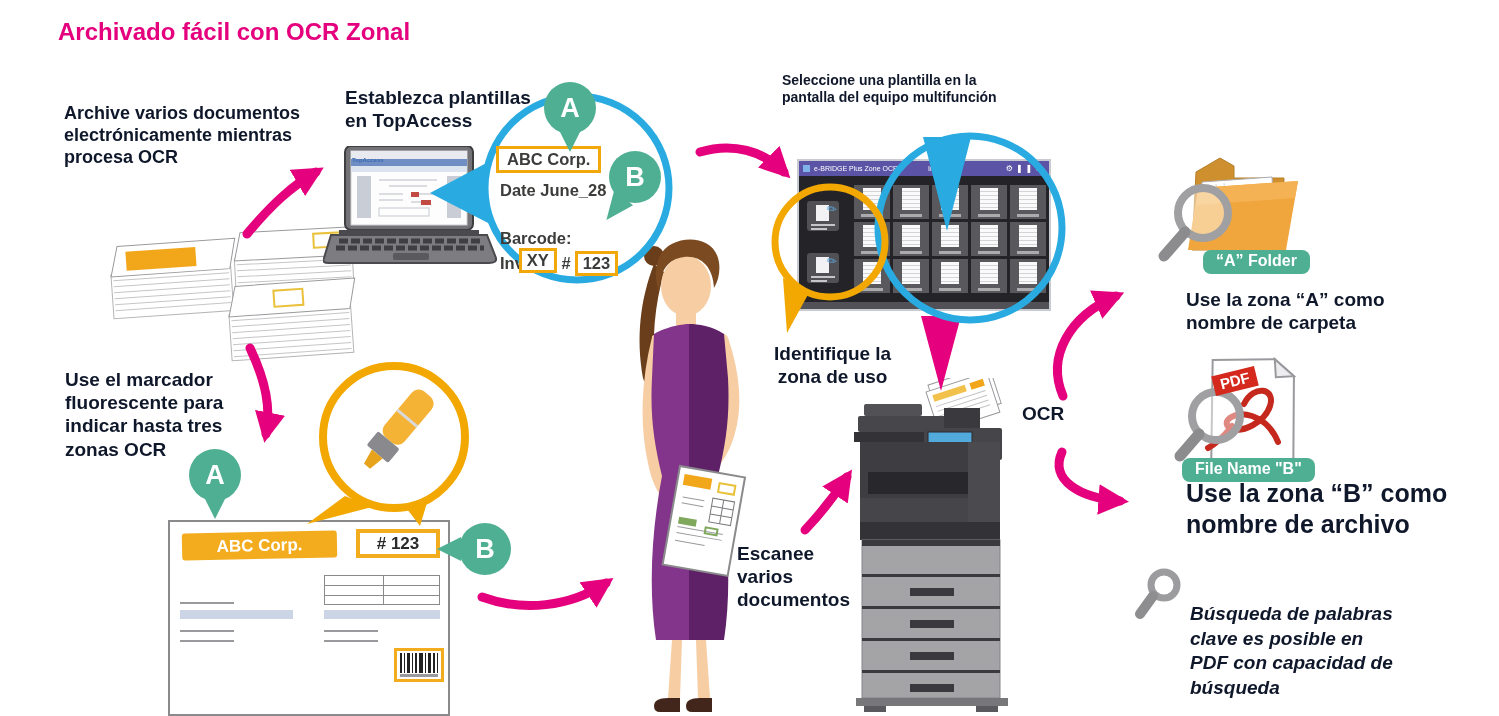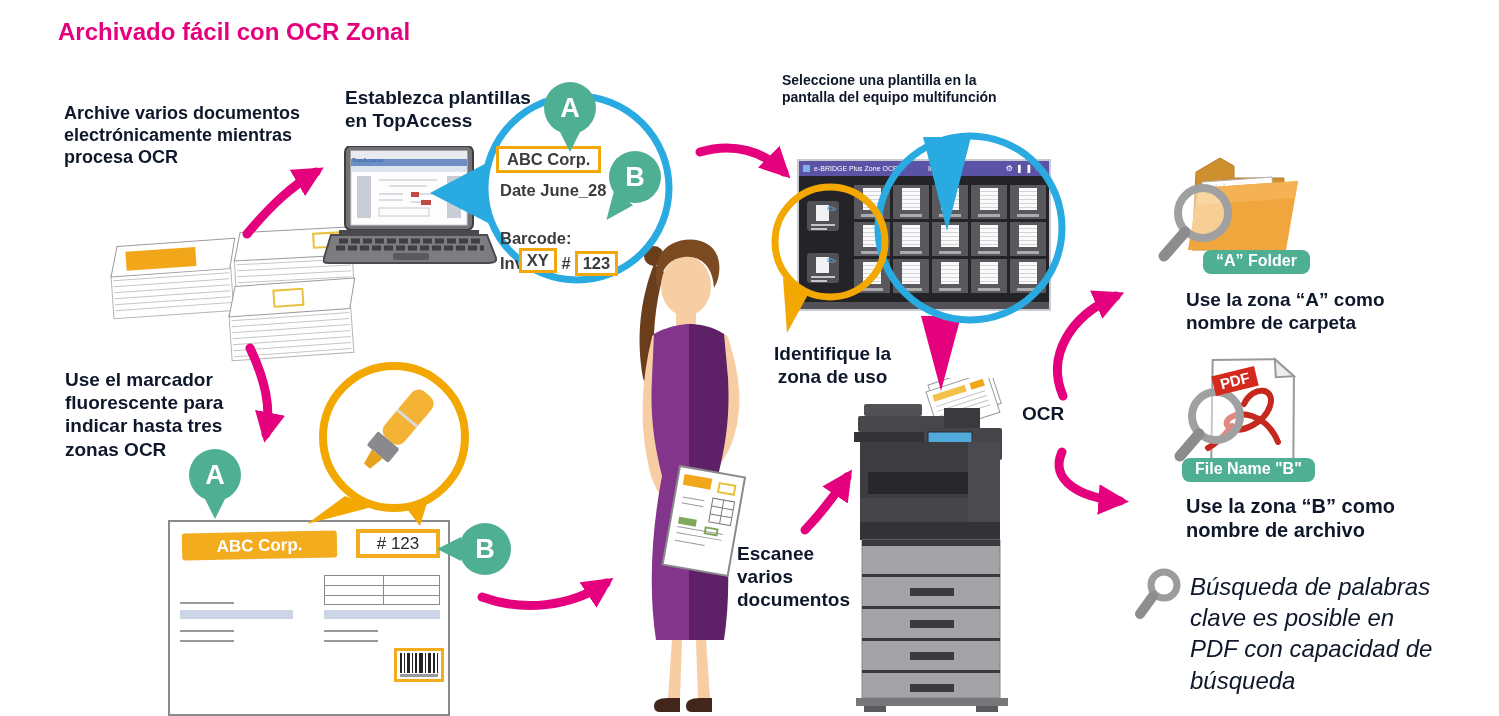--- a/index.html
+++ b/index.html
@@ -63,21 +63,21 @@
   .tile .tlabel { position:absolute; left:7px; bottom:2px; width:22px; height:3px; background:#ABABAE; }
   #panel .bstrip { position:absolute; left:0; bottom:0; width:100%; height:7px; background:#515157; }
 
   
   #mdoc { left:168px; top:520px; width:282px; height:196px; background:#fff;
           border:2px solid #8A8A8C; z-index:2; }
   #mdoc .hl { position:absolute; left:12px; top:10px; width:155px; height:27px; background:#F2AC1E;
               border-radius:3px; transform:rotate(-1.2deg); color:#fff; font-weight:bold;
               font-size:17px; display:flex; align-items:center; justify-content:center; }
   #mdoc .num { position:absolute; left:186px; top:7px; width:84px; height:29px; border:4px solid #F2AC1E;
-               background:#fff; color:#2B2B2B; font-weight:normal; font-size:17px; display:flex;
+               background:#fff; color:#2B2B2B; font-weight:bold; font-size:17px; display:flex;
                align-items:center; justify-content:center; }
   #mdoc .tbl { position:absolute; left:154px; top:53px; width:116px; height:30px;
                border:1px solid #8A8A8C;
                background-image:linear-gradient(#8A8A8C,#8A8A8C),linear-gradient(#8A8A8C,#8A8A8C),linear-gradient(#8A8A8C,#8A8A8C);
                background-repeat:no-repeat;
                background-size:100% 1px,100% 1px,1px 100%;
                background-position:0 9px,0 19px,58px 0; }
   #mdoc .ln { position:absolute; height:2px; background:#9A9A9E; }
   #mdoc .band { position:absolute; height:9px; background:#CBD5E6; }
   #mdoc .bc { position:absolute; left:224px; top:126px; width:50px; height:34px;
@@ -387,23 +387,23 @@
 indicar hasta tres
 zonas OCR</div>
   <div class="lbl" style="left:774px; top:342px; font-size:19px;text-align:center;">Identifique la
 zona de uso</div>
   <div class="lbl" style="left:737px; top:542px; font-size:19px;">Escanee
 varios
 documentos</div>
   <div class="lbl" style="left:1022px; top:381px; font-size:19px;margin-top:21px;">OCR</div>
   <div class="lbl" style="left:1186px; top:288px; font-size:19px;">Use la zona “A” como
 nombre de carpeta</div>
-  <div class="lbl" style="left:1186px; top:494px; font-size:20px;">Use la zona “B” como
+  <div class="lbl" style="left:1186px; top:478px; font-size:25px;">Use la zona “B” como
 nombre de archivo</div>
-  <div class="lbl" style="left:1190px; top:571px; font-size:24px; font-style:italic; font-weight:400; line-height:1.3;">Búsqueda de palabras
+  <div class="lbl" style="left:1190px; top:602px; font-size:19px; font-style:italic; font-weight:700; line-height:1.3;">Búsqueda de palabras
 clave es posible en
 PDF con capacidad de
 búsqueda</div>
 
   <div class="co-line" style="left:496px; top:146px;">
     <span class="ybox">ABC Corp.</span>
   </div>
   <div class="co-line" style="left:500px; top:181px;">Date June_28</div>
   <div class="co-line" style="left:500px; top:203px;margin-top:48px;">
     <span>Invoice #</span>

